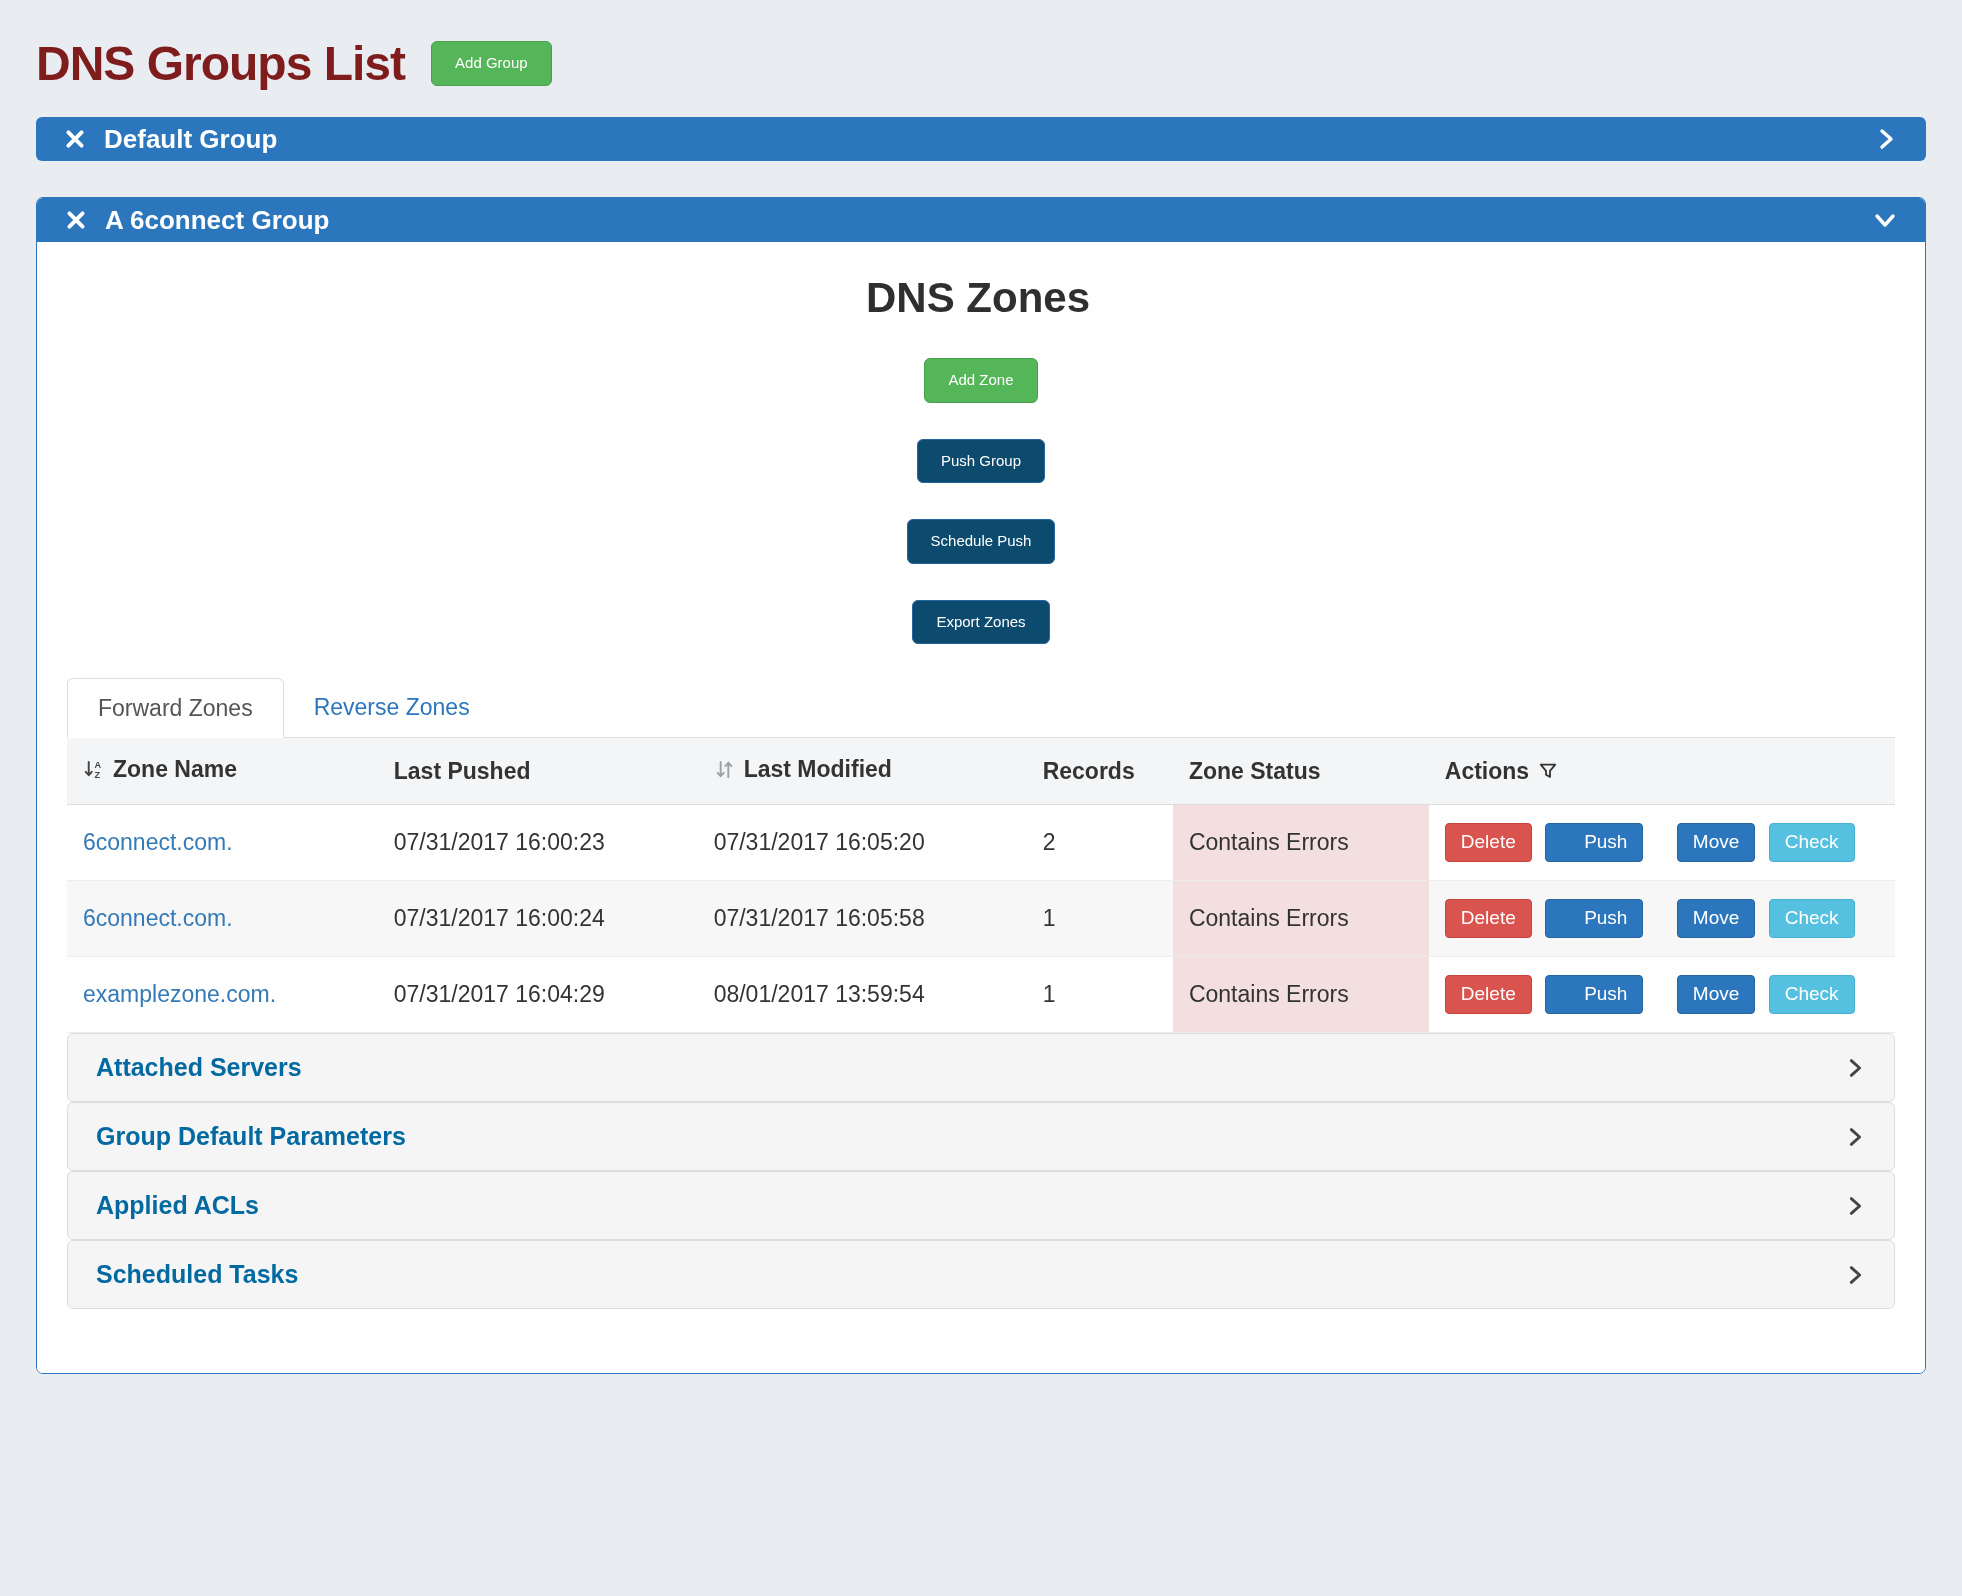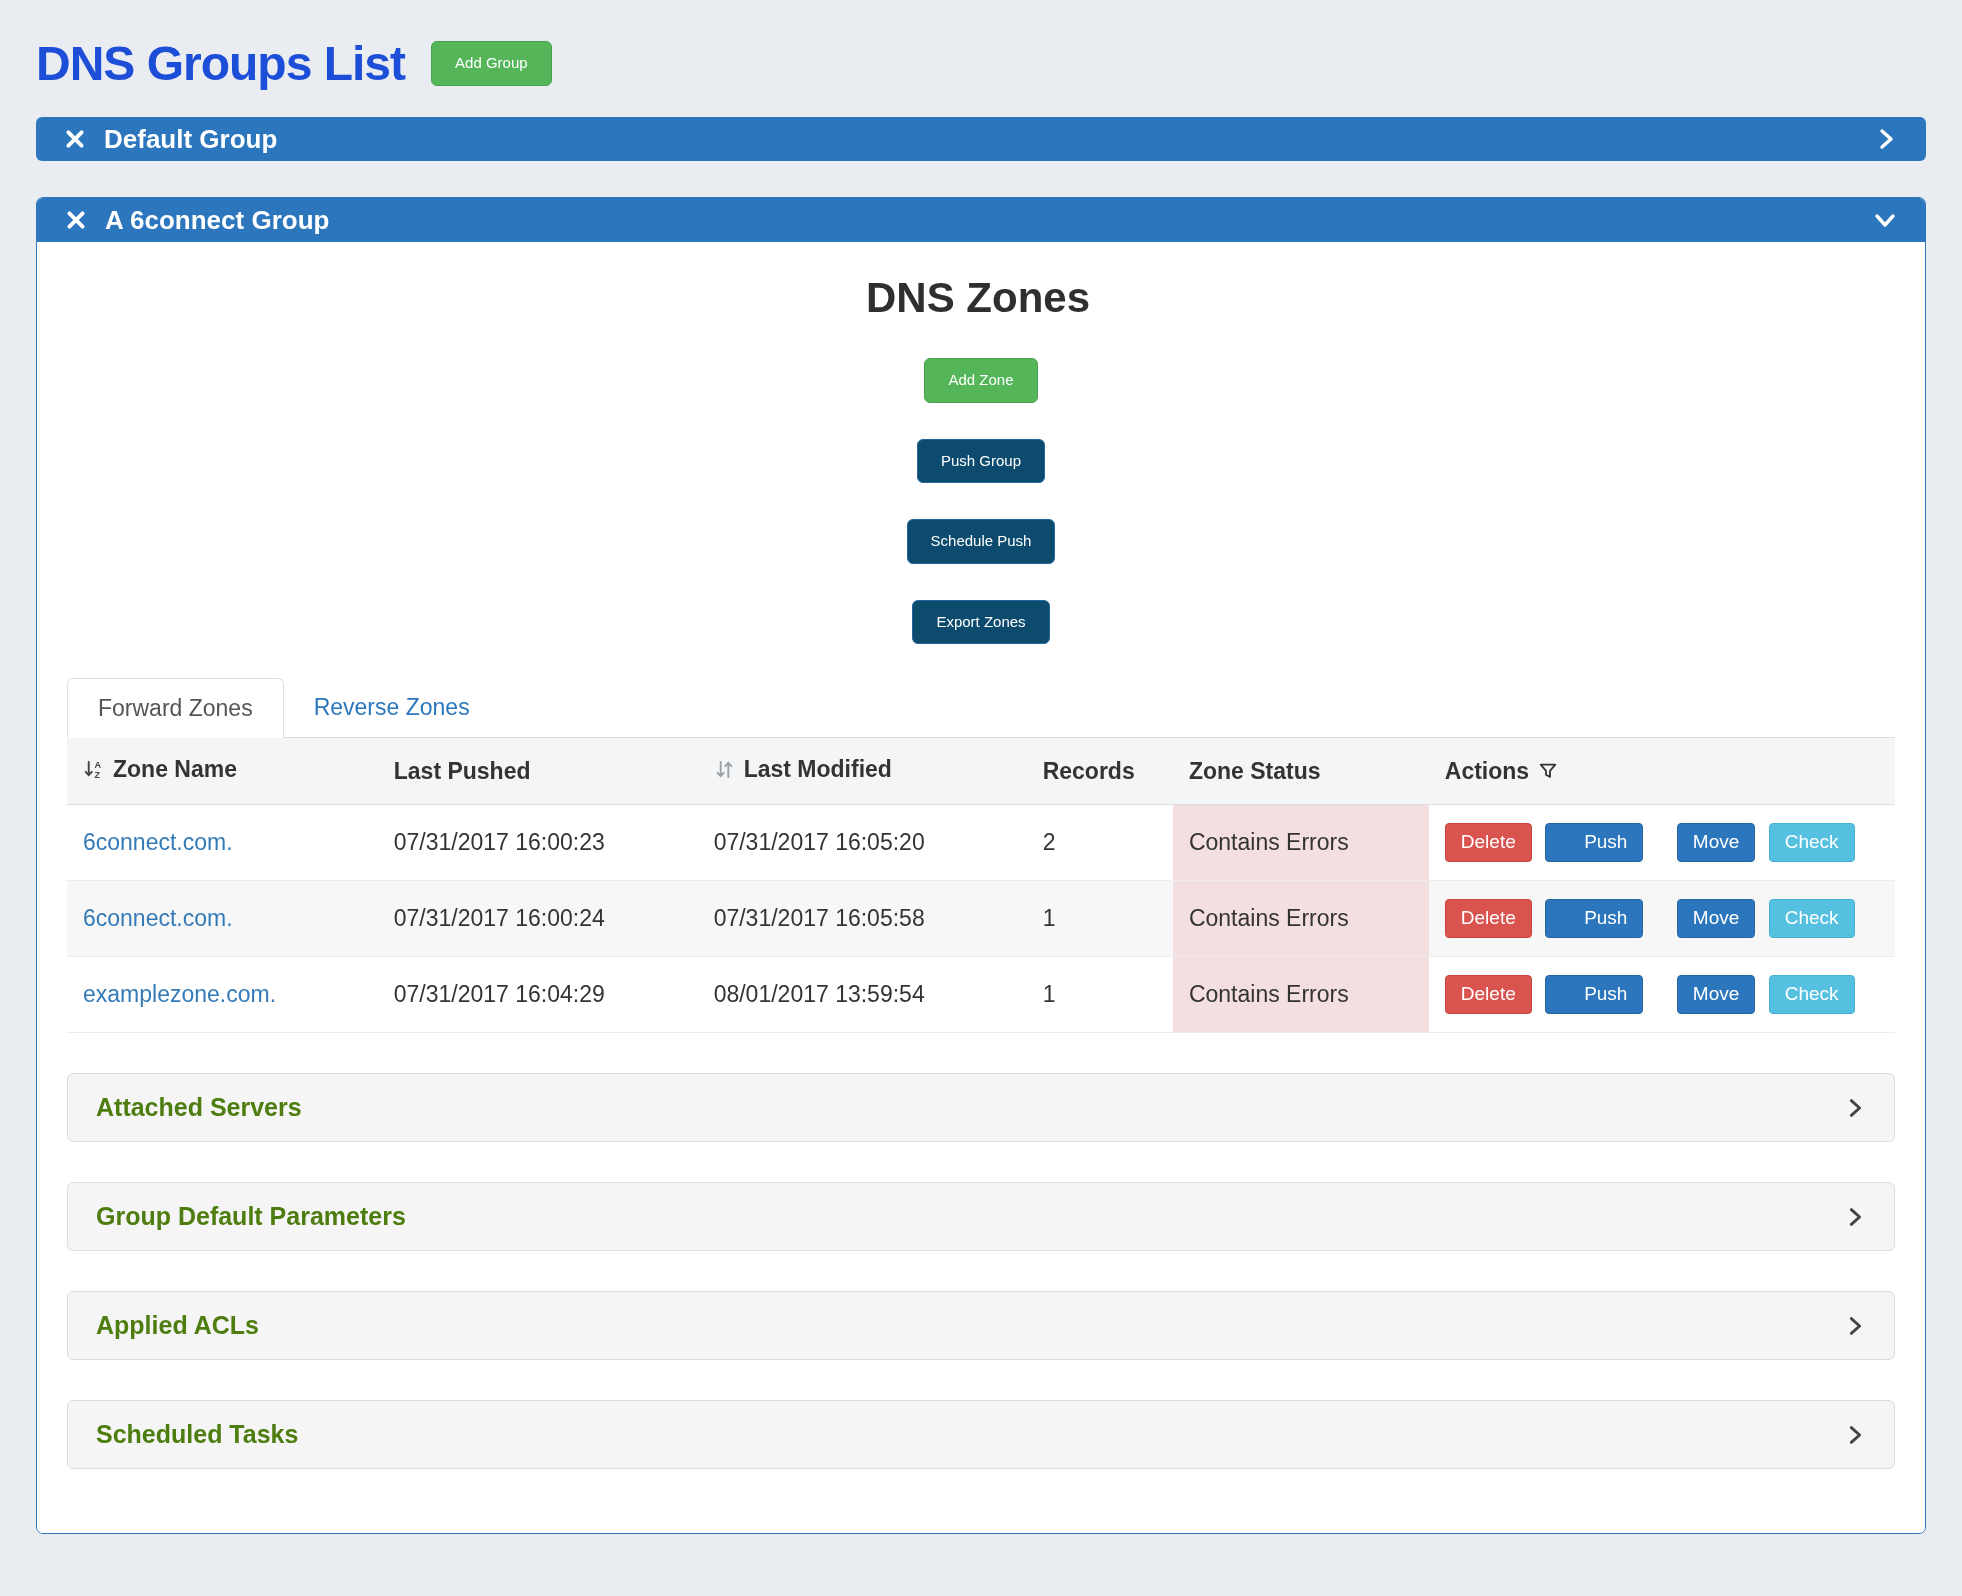--- a/index.html
+++ b/index.html
@@ -7,21 +7,21 @@
   body {
     min-height: 1596px;
     background: #e9edf2;
     font-family: "Liberation Sans", "DejaVu Sans", sans-serif;
     color: #333;
   }
   .page { padding: 28px 36px 40px; }
 
   
   .page-header { display: flex; align-items: center; gap: 26px; margin: 8px 0 26px; }
-  .page-title { font-size: 48px; font-weight: bold; color: #1d4ed8; letter-spacing: -1px; }
+  .page-title { font-size: 48px; font-weight: bold; color: #7f1d1d; letter-spacing: -1px; }
   .btn {
     display: inline-block; border: 1px solid transparent; border-radius: 6px;
     color: #fff; font-size: 15px; padding: 13px 23px; cursor: pointer;
     font-family: inherit; line-height: 1.1; white-space: nowrap;
   }
   .btn-green  { background: #55b559; border-color: #4aa04e; }
   .btn-blue   { background: #0c4a6e; border-color: #25669f; }
 
   
   .intro-box {
@@ -83,23 +83,23 @@
     color: #fff; font-size: 19px; padding: 8px 15px; cursor: pointer;
     line-height: 1.1; margin-right: 7px; font-family: inherit;
   }
   .btn-sm.delete { background: #d9534f; border-color: #c9443f; }
   .btn-sm.push   { background: #2b76bc; border-color: #25669f; padding-left: 38px; }
   .btn-sm.move   { background: #2b76bc; border-color: #25669f; margin-left: 20px; }
   .btn-sm.check  { background: #56c0e0; border-color: #46b2d3; }
 
   
   .accordion {
-    display: flex; align-items: center; margin-top: 40px;
+    display: flex; align-items: center; 
     background: #f5f5f5; border: 1px solid #ddd; border-radius: 6px;
-    padding: 19px 28px; font-size: 25px; font-weight: bold; color: #4d7c0f;
+    padding: 19px 28px; font-size: 25px; font-weight: bold; color: #0369a1;
     cursor: pointer;
   }
   .accordion .chev { margin-left: auto; display: inline-flex; color: #444; }
 </style>
 </head>
 <body>
 
 <div class="page">
 
   <div class="page-header">

